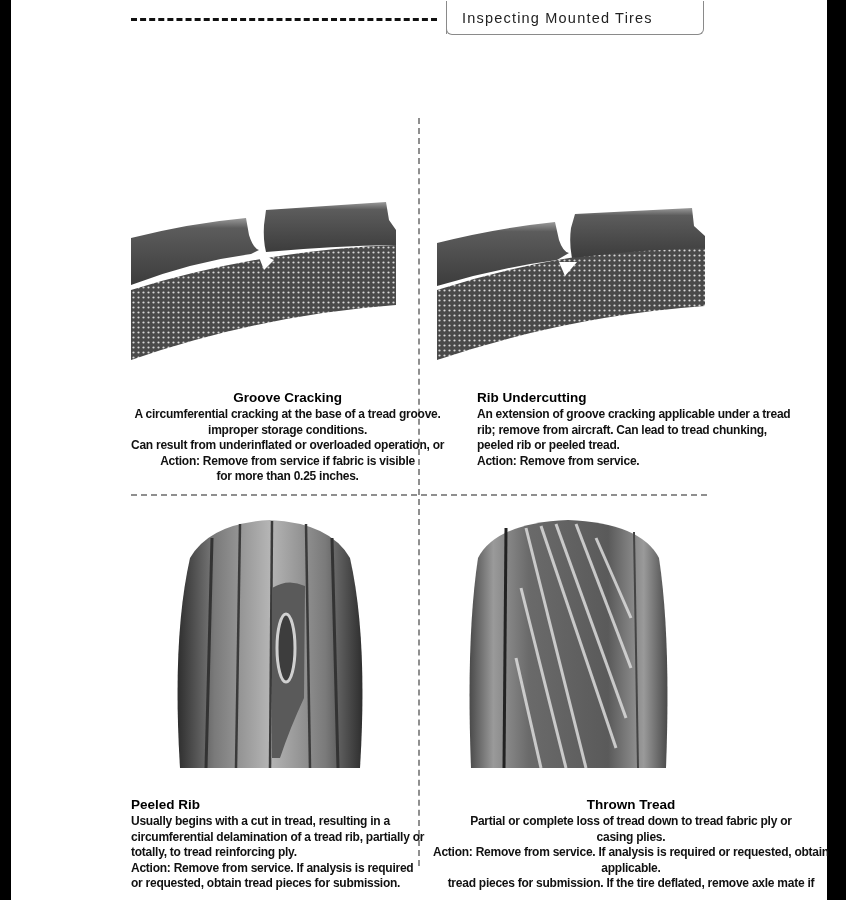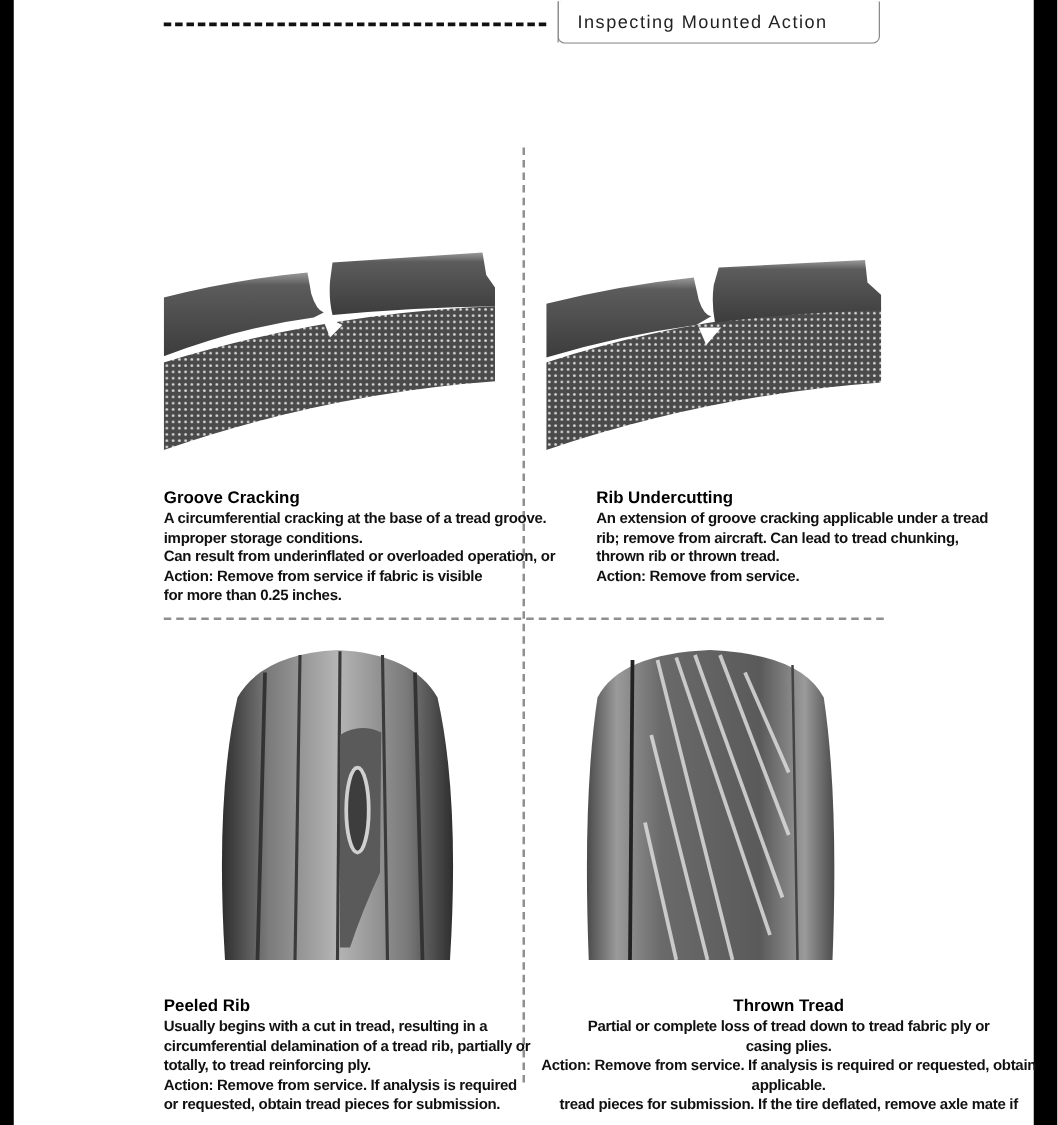--- a/index.html
+++ b/index.html
@@ -40,34 +40,34 @@
   }
 
   .photo { position: absolute; }
   .caption { position: absolute; font-size: 12px; line-height: 15.6px; color: #111; }
   .caption h3 {
     margin: 0 0 1px 0; font-size: 13.5px; font-weight: bold; line-height: 16px; color: #000;
   }
   .caption p { margin: 0; letter-spacing: -0.25px; }
   .caption .line { display: block; white-space: nowrap; font-weight: bold; }
 
-  #cap-groove { left: 131px; top: 390px; }
+  #cap-groove { left: 131px; top: 390px; text-align: center; }
   #cap-rib { left: 433px; top: 390px; margin-left: 44px; }
   #cap-peeled { left: 131px; top: 797px; }
   #cap-thrown { left: 433px; top: 797px; text-align: center; }
 </style>
 </head>
 <body>
 
 <div class="bar-left"></div>
 <div class="bar-right"></div>
 
 <div class="header-dash"></div>
 <div class="header-box"></div>
-<div class="header-title">Inspecting Mounted  Action</div>
+<div class="header-title">Inspecting Mounted  Tires</div>
 
 <div class="vdivider"></div>
 <div class="hdivider"></div>
 
 <svg class="photo" style="left:131px;top:190px" width="265" height="175" viewBox="0 0 265 175" aria-label="Cross-section of tire tread showing crack at base of tread groove">
   <defs>
     <pattern id="dots1" width="5" height="5" patternUnits="userSpaceOnUse">
       <rect width="5" height="5" fill="#4a4a4a"></rect>
       <circle cx="2.5" cy="2.5" r="1.1" fill="#d8d8d8"></circle>
     </pattern>
@@ -155,21 +155,21 @@
     <span class="line">Action: Remove from service if fabric is visible</span>
     <span class="line">for more than 0.25 inches.</span>
   </p>
 </div>
 
 <div class="caption" id="cap-rib">
   <h3>Rib Undercutting</h3>
   <p>
     <span class="line">An extension of groove cracking applicable under a tread</span>
     <span class="line">rib; remove from aircraft. Can lead to tread chunking,</span>
-    <span class="line">thrown rib or thrown tread.</span>
+    <span class="line">peeled rib or peeled tread.</span>
     <span class="line">Action: Remove from service.</span>
   </p>
 </div>
 
 <div class="caption" id="cap-peeled">
   <h3>Peeled Rib</h3>
   <p>
     <span class="line">Usually begins with a cut in tread, resulting in a</span>
     <span class="line">circumferential delamination of a tread rib, partially or</span>
     <span class="line">totally, to tread reinforcing ply.</span>

